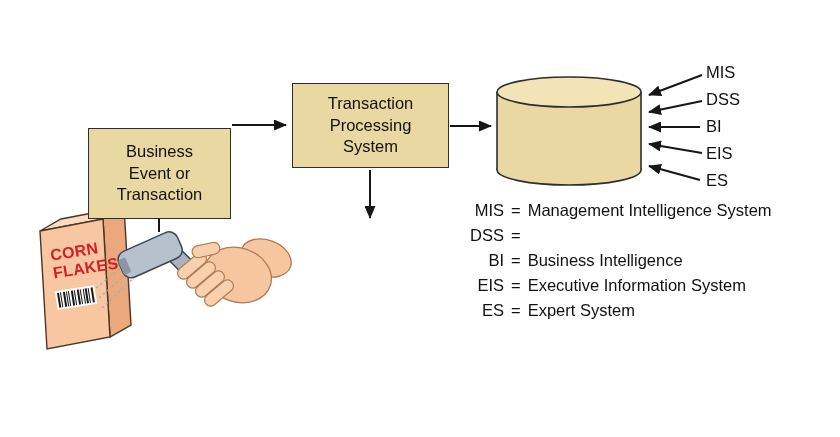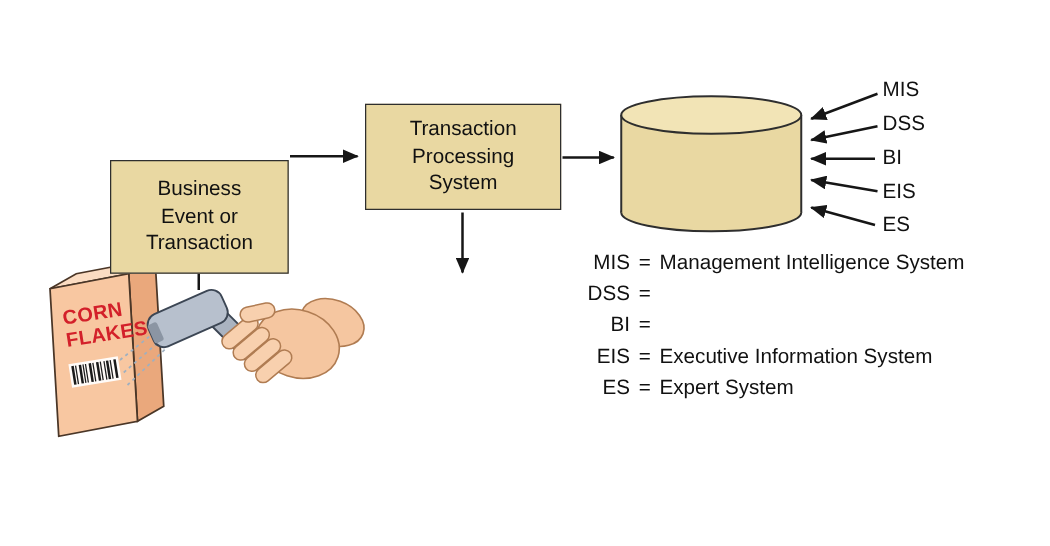--- a/index.html
+++ b/index.html
@@ -151,20 +151,21 @@
       <span class="legend-eq">=</span>
       <span class="legend-def">Management Intelligence System</span>
     </div>
     <div class="legend-row">
       <span class="legend-abbr">DSS</span>
       <span class="legend-eq">=</span>
     </div>
     <div class="legend-row">
       <span class="legend-abbr">BI</span>
       <span class="legend-eq">=</span>
+      <span class="legend-def">Business Intelligence</span>
     </div>
     <div class="legend-row">
       <span class="legend-abbr">EIS</span>
       <span class="legend-eq">=</span>
       <span class="legend-def">Executive Information System</span>
     </div>
     <div class="legend-row">
       <span class="legend-abbr">ES</span>
       <span class="legend-eq">=</span>
       <span class="legend-def">Expert System</span>

